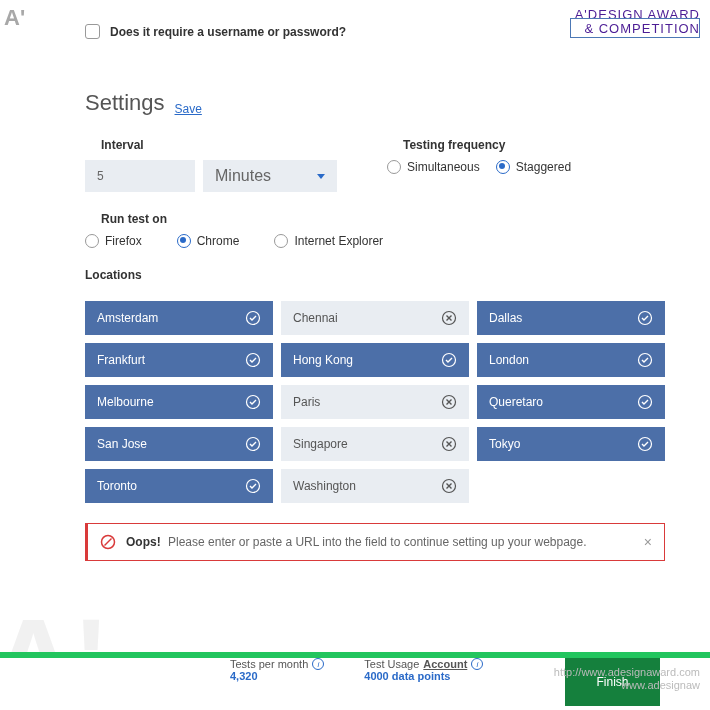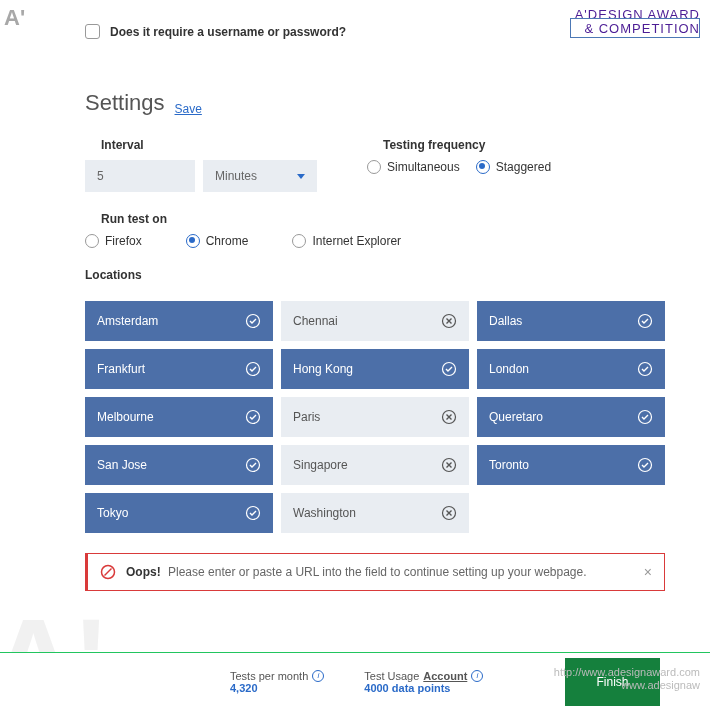--- a/index.html
+++ b/index.html
@@ -59,56 +59,56 @@
   .interval-group { display: flex; gap: 8px; }
   .input-box {
     width: 110px; height: 32px;
     background: #e9edf2;
     border: none;
     padding: 0 12px;
     color: #666;
     font-size: 12px;
   }
   .select-box {
-    width: 114px; height: 32px;
+    width: 134px; height: 32px;
     background: #e9edf2;
     border: none;
     display: flex; align-items: center; justify-content: space-between;
     padding: 0 12px;
     color: #666;
-    font-size: 12px;
+    font-size: 16px;
   }
   .caret-down { width: 0; height: 0; border-left: 4px solid transparent; border-right: 4px solid transparent; border-top: 5px solid #2a6ac8; }
 
   .radio-row { display: flex; gap: 16px; align-items: center; margin-top: 4px; }
   .radio-item { display: flex; align-items: center; gap: 6px; cursor: pointer; }
   .radio {
     width: 14px; height: 14px; border-radius: 50%;
     border: 1.5px solid #999;
     position: relative;
     display: inline-block;
   }
   .radio.checked { border-color: #2a6ac8; }
   .radio.checked::after {
     content: ""; position: absolute; top: 2px; left: 2px;
     width: 6px; height: 6px; border-radius: 50%; background: #2a6ac8;
   }
   .radio-label { font-size: 12px; color: #333; }
 
   .runtest { margin-bottom: 20px; }
-  .runtest .radio-row { margin-top: 8px; gap: 44px; }
+  .runtest .radio-row { margin-top: 8px; gap: 35px; }
 
   .locations-label { font-weight: 700; font-size: 12px; margin-bottom: 19px; display: block; }
   .locations-grid {
     display: grid;
     grid-template-columns: repeat(3, 1fr);
     gap: 8px;
   }
   .loc {
-    height: 40px;
+    height: 34px;
     display: flex; align-items: center; justify-content: space-between;
     padding: 0 12px;
     font-size: 12px;
     cursor: pointer;
   }
   .loc.selected { background: #4c6fa8; color: #fff; }
   .loc.unselected { background: #e9edf2; color: #555; }
   .loc-icon { width: 16px; height: 16px; display: inline-flex; align-items: center; justify-content: center; }
   .loc-icon svg { width: 16px; height: 16px; }
 
@@ -123,22 +123,22 @@
     color: #666;
   }
   .error-icon { width: 16px; height: 16px; }
   .error-title { font-weight: 700; color: #333; margin-right: 4px; }
   .error-close { margin-left: auto; color: #999; cursor: pointer; font-size: 14px; }
 
   .footer {
     position: absolute;
     bottom: 0; left: 0; right: 0;
     height: 58px;
-    border-top: 1px solid #22c55e;
-    display: flex; align-items: center;
+    border-top: 6px solid #22c55e;
+    display: flex; align-items: flex-start;
     padding: 0 50px 0 230px;
     gap: 40px;
     background: #fff;
   }
   .metric { display: flex; flex-direction: column; }
   .metric-label { font-size: 11px; color: #555; display: flex; align-items: center; gap: 4px; }
   .metric-value { font-size: 11px; color: #2a6ac8; font-weight: bold; }
   .metric-label .underline { text-decoration: underline; font-weight: 600; }
   .info-icon { width: 12px; height: 12px; border: 1px solid #2a6ac8; border-radius: 50%; display: inline-flex; align-items: center; justify-content: center; color: #2a6ac8; font-size: 8px; font-style: italic; }
   .finish-btn {
@@ -324,30 +324,30 @@
       <div class="loc unselected">
         <span>Singapore</span>
         <span class="loc-icon">
           <svg viewBox="0 0 16 16">
             <circle cx="8" cy="8" r="6.5" fill="none" stroke="#555" stroke-width="1.2"></circle>
             <path d="M5.5 5.5 L10.5 10.5 M10.5 5.5 L5.5 10.5" stroke="#555" stroke-width="1.4"></path>
           </svg>
         </span>
       </div>
       <div class="loc selected">
+        <span>Tokyo</span>
+        <span class="loc-icon">
+          <svg viewBox="0 0 16 16">
+            <circle cx="8" cy="8" r="6.5" fill="none" stroke="#fff" stroke-width="1.2"></circle>
+            <path d="M5 8 L7 10 L11 6" fill="none" stroke="#fff" stroke-width="1.4"></path>
+          </svg>
+        </span>
+      </div>
+      <div class="loc selected">
         <span>Toronto</span>
-        <span class="loc-icon">
-          <svg viewBox="0 0 16 16">
-            <circle cx="8" cy="8" r="6.5" fill="none" stroke="#fff" stroke-width="1.2"></circle>
-            <path d="M5 8 L7 10 L11 6" fill="none" stroke="#fff" stroke-width="1.4"></path>
-          </svg>
-        </span>
-      </div>
-      <div class="loc selected">
-        <span>Tokyo</span>
         <span class="loc-icon">
           <svg viewBox="0 0 16 16">
             <circle cx="8" cy="8" r="6.5" fill="none" stroke="#fff" stroke-width="1.2"></circle>
             <path d="M5 8 L7 10 L11 6" fill="none" stroke="#fff" stroke-width="1.4"></path>
           </svg>
         </span>
       </div>
       <div class="loc unselected">
         <span>Washington</span>
         <span class="loc-icon">

